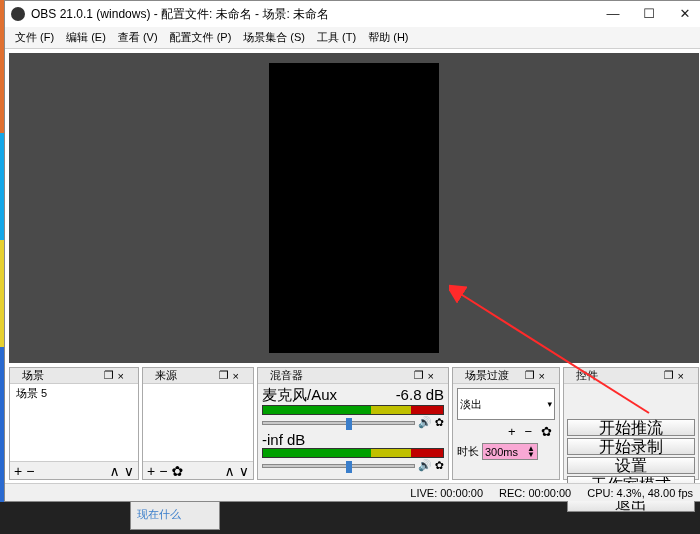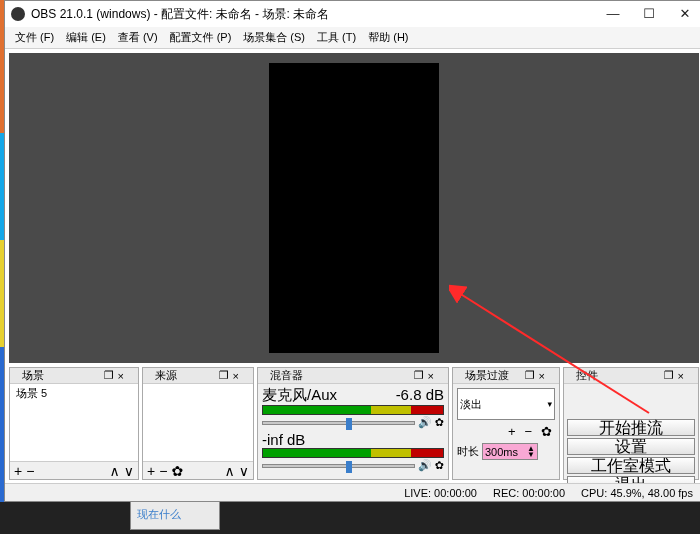--- a/index.html
+++ b/index.html
@@ -221,27 +221,28 @@
     </div>
 
     <div class="panel p-controls">
       <div class="panel-header">
         <span class="ph-title">控件</span>
         <span class="ph-btn">❐</span>
         <span class="ph-btn">×</span>
       </div>
       <div class="controls-body">
         <div class="push-btn">开始推流</div>
+        <div class="push-btn">开始录制</div>
         <div class="push-btn">设置</div>
         <div class="push-btn">工作室模式</div>
         <div class="push-btn">退出</div>
       </div>
     </div>
 
   </div>
 
   <div class="statusbar">
     <span>LIVE: 00:00:00</span>
     <span>REC: 00:00:00</span>
-    <span>CPU: 45.9%, 48.00 fps</span>
+    <span>CPU: 4.3%, 48.00 fps</span>
   </div>
 
 </div>
 
 </body></html>

